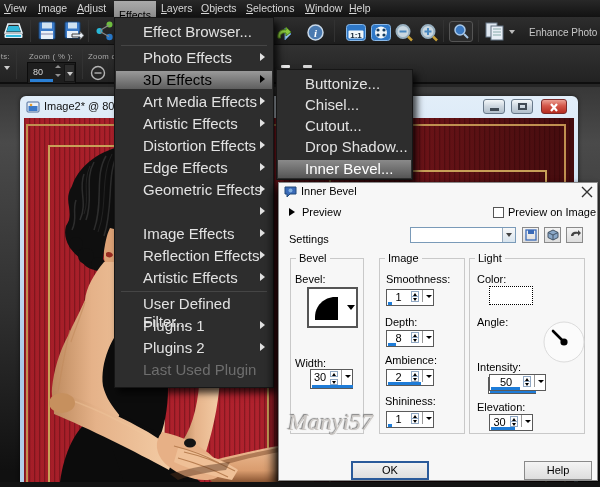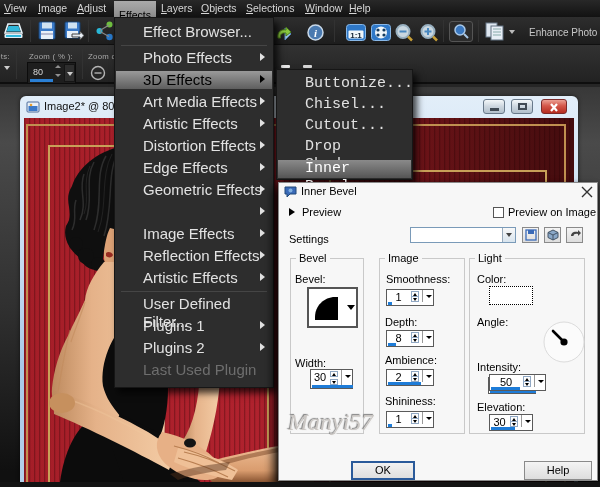--- a/index.html
+++ b/index.html
@@ -39,21 +39,21 @@
   background:linear-gradient(#f4f8fa, #ccd6df 50%, #b2c0cc); }
 #btnclose { background:linear-gradient(#eb9f93, #d4574a 45%, #b52c20); border-color:#7c2a2a; }
 
 
 .menupanel { background:#2d2d2d; border:1px solid #161616;
   box-shadow:4px 5px 7px rgba(0,0,0,.75); color:#e2e2e2; font-size:15px; }
 #effmenu { left:114px; top:17px; width:160px; height:371px; }
 #submenu { left:276px; top:69px; width:137px; height:111px; }
 .mitem { position:absolute; left:1px; right:1px; height:18px; line-height:18px; }
 .mitem .txt { position:absolute; left:27px; }
-#submenu .mitem .txt { left:27px;font-family:Liberation Mono, monospace; }
+#submenu .mitem .txt { left:27px; }
 .mitem .arr { position:absolute; right:7px; top:3.5px; width:0; height:0;
   border-left:5px solid #e2e2e2; border-top:4px solid transparent; border-bottom:4px solid transparent; }
 .msep { position:absolute; left:6px; right:6px; height:1px; background:#454545; }
 .hlrow { background:linear-gradient(#9a9a9a, #5e5e5e); color:#000; }
 .hlrow .arr { border-left-color:#000; }
 .hlrow2 { background:linear-gradient(#8a8a8a, #565656); color:#fff; }
 .disab { color:#6e6e6e; }
 
 
 #dlg { left:278px; top:182px; width:320px; height:299px; background:#f7f7f7;
@@ -564,18 +564,18 @@
         <span class="db">
           <span class="darr"></span>
         </span>
       </div>
     <div class="dd">
         <span class="darr2"></span>
       </div>
     <div class="bluebar" style="width:24px;"></div>
   </div>
 
-  <div class="btn" style="left:72px; top:278px; width:64px; border-color:#2a5a9a; box-shadow:0 0 0 1px #2a5a9a inset;">OK</div>
+  <div class="btn" style="left:72px; top:278px; width:78px; border-color:#2a5a9a; box-shadow:0 0 0 1px #2a5a9a inset;">OK</div>
   <div class="btn" style="left:245px; top:278px; width:68px;">Help</div>
 </div>
 
 <div class="abs" id="watermark">Manyi57</div>
 <div class="abs" id="botband"></div>
 
 </body></html>

